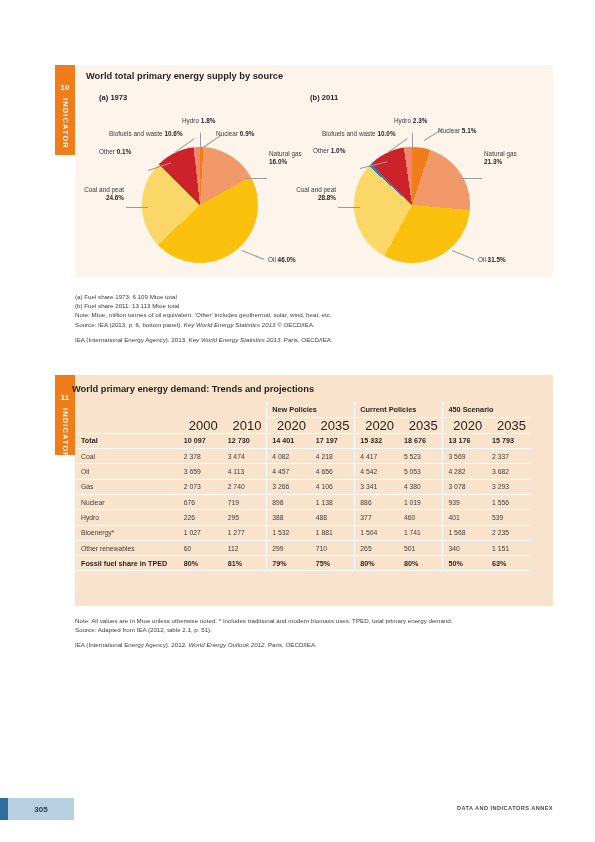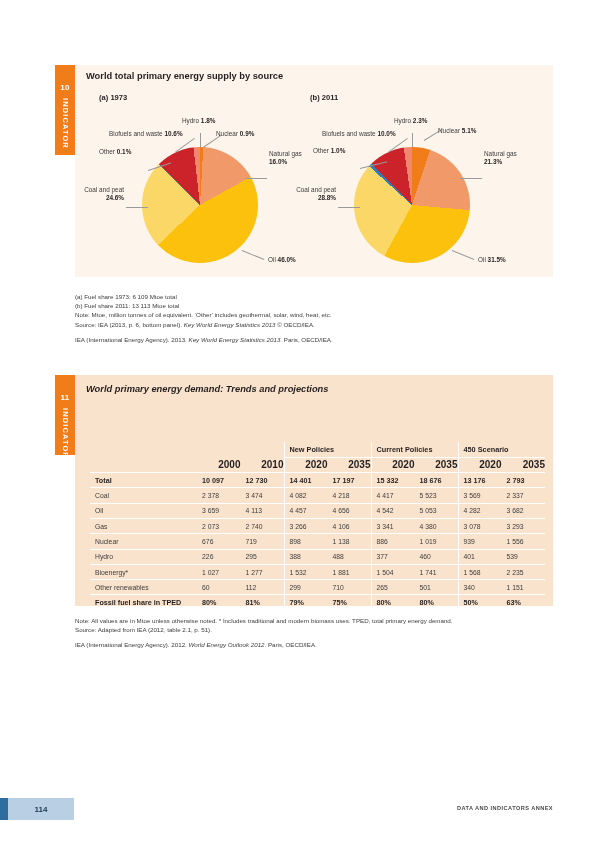--- a/index.html
+++ b/index.html
@@ -96,22 +96,22 @@
   table.tbl th, table.tbl td {
     padding: 0; height: 15.3px; vertical-align: middle;
     border-bottom: 1px solid #ffffff;
   }
   table.tbl th.grp {
     font-size: 7.3px; font-weight: bold; color: #231f20;
     text-align: left; padding-left: 5px;
     border-bottom: 1px solid #ffffff;
   }
   table.tbl th.yr {
-    font-size: 10px; font-weight: bold; color: #231f20;
-    text-align: right; padding-left: 5px;
+    font-size: 13px; font-weight: normal; color: #231f20;
+    text-align: center; padding-left: 5px;
   }
   table.tbl td.rowlbl { text-align: left; padding-left: 5px; width: 122px; }
   table.tbl td.val { text-align: left; padding-left: 5px; width: 47px; }
   table.tbl tr.bold td { font-weight: bold; color: #231f20; font-size: 7.2px; }
   table.tbl .vsep { border-left: 1px solid #ffffff; }
   table.tbl tr.lastrow td { border-bottom: 1px solid #ffffff; }
 
   
   .foot-accent {
     position: absolute; left: 0; top: 798px;
@@ -245,23 +245,23 @@
     <div><span>IEA (International Energy Agency). 2013. </span><i>Key World Energy Statistics 2013</i><span>. Paris, OECD/IEA.</span></div>
   </div>
 
   <div class="panel-b"></div>
 
   <div class="ind-tab" style="left:55px; top:375px; height:80px;">
     <div class="ind-num">11</div>
     <div class="ind-word">INDICATOR</div>
   </div>
 
-  <div class="panel-title" style="left:86px; top:384px;font-style:italic;">World primary energy demand: Trends and projections</div>
-
-  <table class="tbl" style="left:90px; top:402px; width:455px;margin-top:40px;">
+  <div class="panel-title" style="left:72px; top:384px;">World primary energy demand: Trends and projections</div>
+
+  <table class="tbl" style="left:76px; top:402px; width:455px;">
     <thead>
       <tr>
         <td style="border-bottom:none;"></td>
         <td style="border-bottom:none;"></td>
         <td style="border-bottom:none;"></td>
         <th class="grp vsep" colspan="2">New Policies</th>
         <th class="grp vsep" colspan="2">Current Policies</th>
         <th class="grp vsep" colspan="2">450 Scenario</th>
       </tr>
       <tr>
@@ -279,21 +279,21 @@
     <tbody>
       <tr class="bold">
         <td class="rowlbl">Total</td>
         <td class="val">10 097</td>
         <td class="val">12 730</td>
         <td class="val vsep">14 401</td>
         <td class="val">17 197</td>
         <td class="val vsep">15 332</td>
         <td class="val">18 676</td>
         <td class="val vsep">13 176</td>
-        <td class="val">2 793</td>
+        <td class="val">15 793</td>
       </tr>
       <tr>
         <td class="rowlbl">Coal</td>
         <td class="val">2 378</td>
         <td class="val">3 474</td>
         <td class="val vsep">4 082</td>
         <td class="val">4 218</td>
         <td class="val vsep">4 417</td>
         <td class="val">5 523</td>
         <td class="val vsep">3 569</td>
@@ -381,16 +381,16 @@
 
   <div class="notes" style="left:75px; top:616px; width:470px;">
     <div>Note: All values are in Mtoe unless otherwise noted. * Includes traditional and modern biomass uses. TPED, total primary energy demand.</div>
     <div>Source: Adapted from IEA (2012, table 2.1, p. 51).</div>
     <span class="gap"></span>
     <div><span>IEA (International Energy Agency). 2012. </span><i>World Energy Outlook 2012</i><span>. Paris, OECD/IEA.</span></div>
   </div>
 
   <div class="foot-accent"></div>
   <div class="foot-box"></div>
-  <div class="foot-num">114</div>
+  <div class="foot-num">305</div>
   <div class="foot-right">DATA AND INDICATORS ANNEX</div>
 
 </div>
 
 </body></html>

